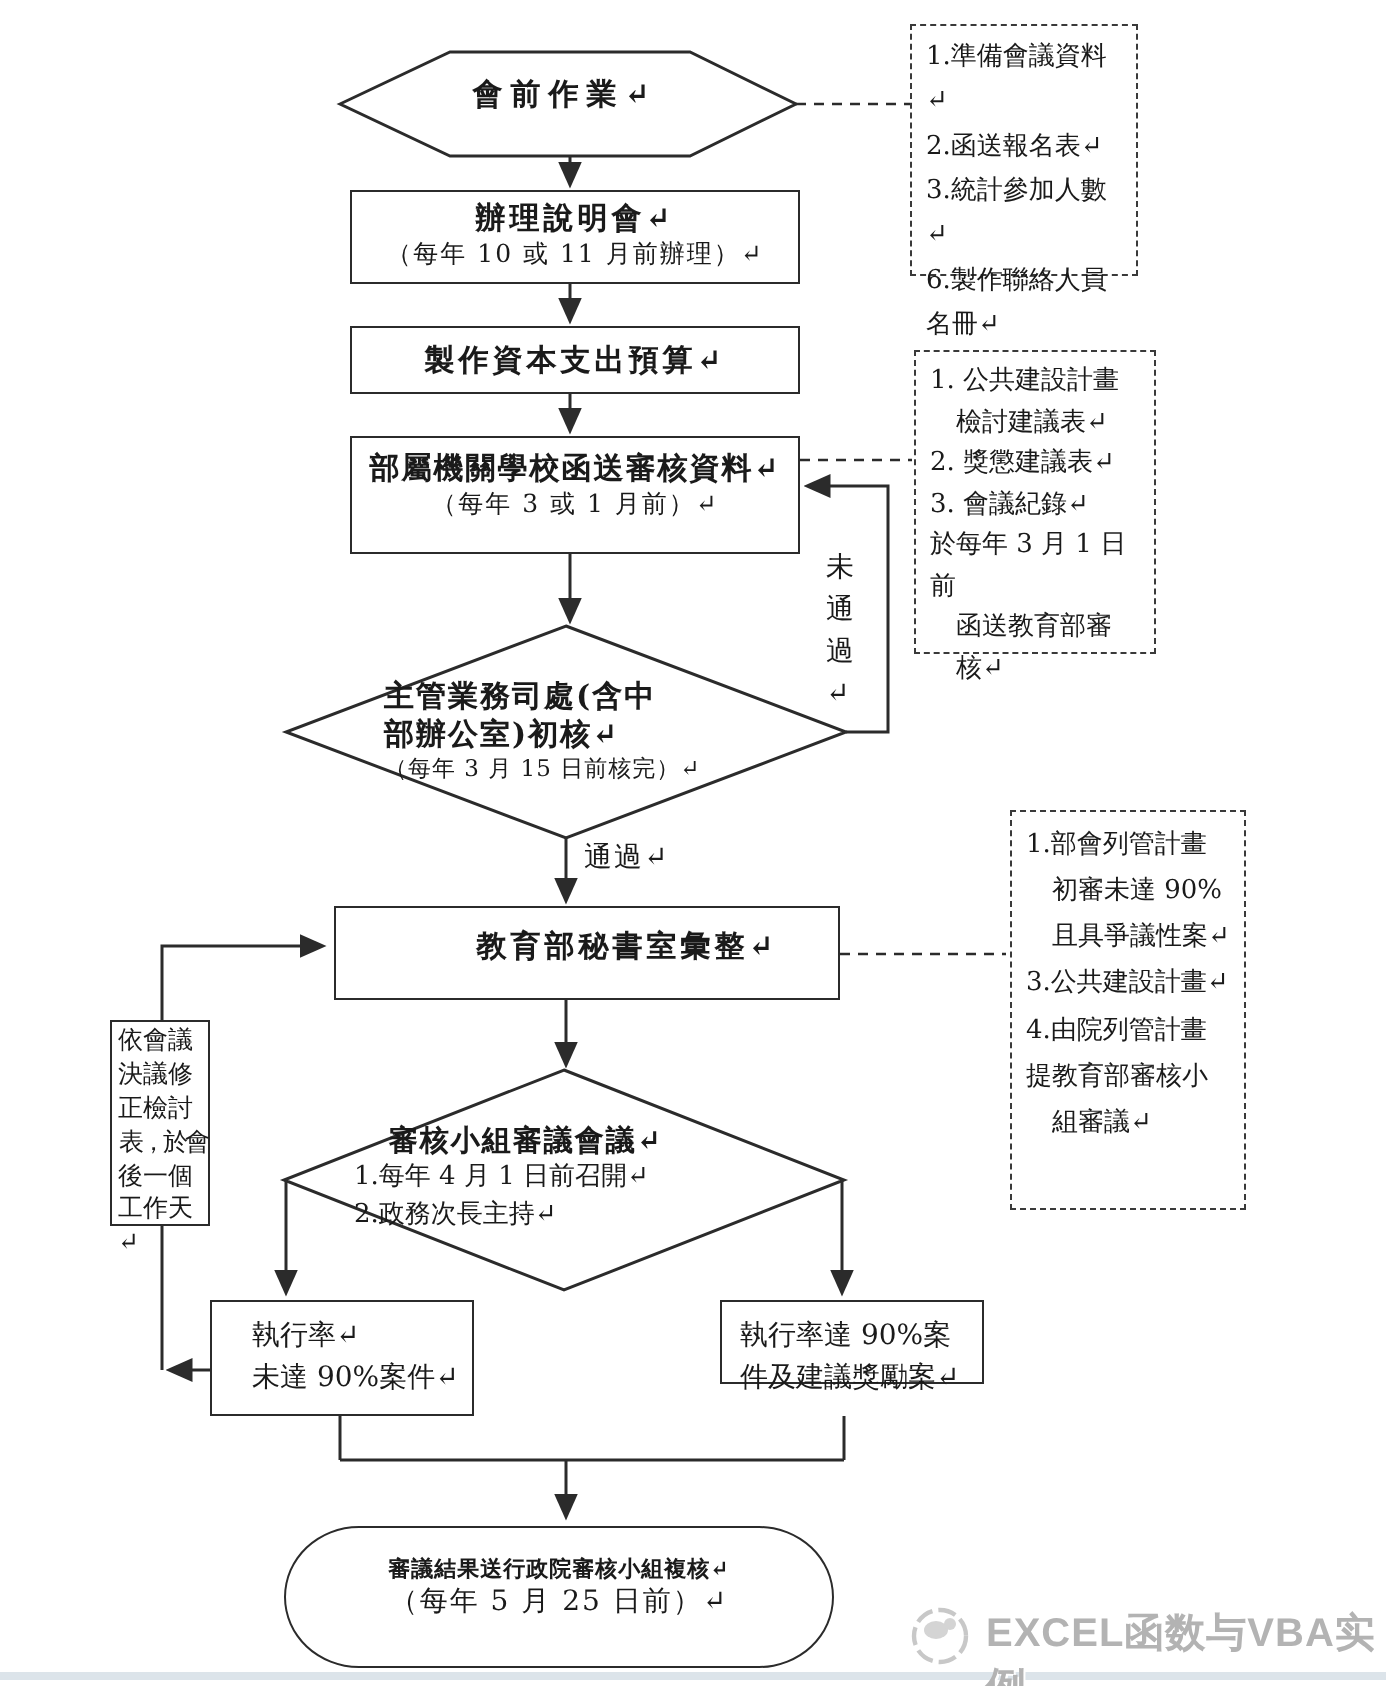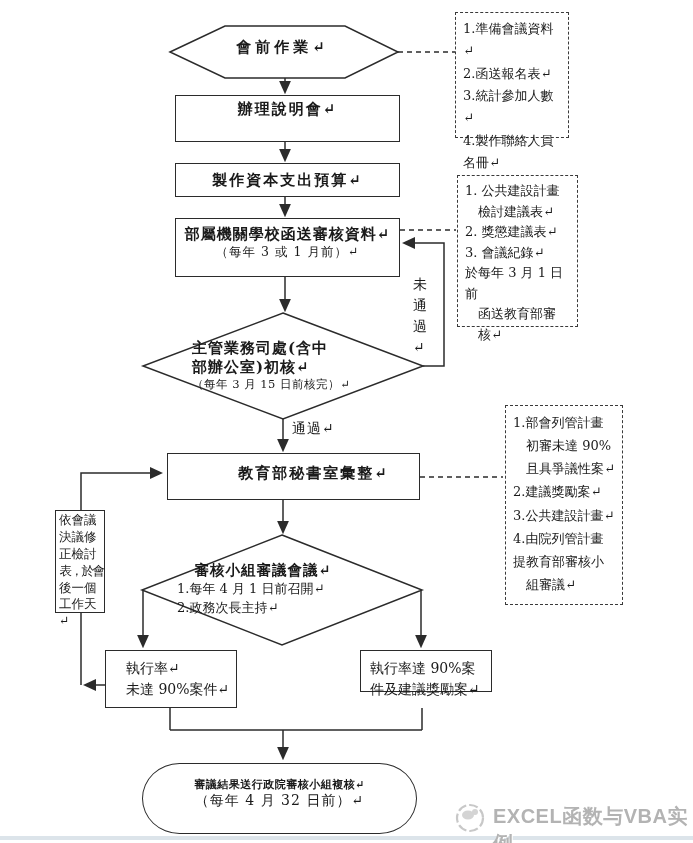--- a/index.html
+++ b/index.html
@@ -56,20 +56,21 @@
 
     <line x1="398" y1="52" x2="456" y2="52" stroke="#2b2b2b" stroke-width="1.3" stroke-dasharray="5,4"></line>
     <line x1="400" y1="230" x2="456" y2="230" stroke="#2b2b2b" stroke-width="1.3" stroke-dasharray="5,4"></line>
     <line x1="420" y1="477" x2="503" y2="477" stroke="#2b2b2b" stroke-width="1.3" stroke-dasharray="5,4"></line>
   </svg>
 
   <div class="shape-text t-main" style="left:195px;top:38px;width:175px;text-align:center;letter-spacing:4px;">會前作業↵</div>
 
   <div class="box" style="left:175px;top:95px;width:225px;height:47px;padding-top:4px;">
     <div class="t-main">辦理說明會↵</div>
+    <div class="t-sub">（每年 10 或 11 月前辦理）↵</div>
   </div>
 
   <div class="box" style="left:175px;top:163px;width:225px;height:34px;line-height:31px;">
     <span class="t-main">製作資本支出預算↵</span>
   </div>
 
   <div class="box" style="left:175px;top:218px;width:225px;height:59px;padding-top:6px;">
     <div class="t-main" style="letter-spacing:1px;">部屬機關學校函送審核資料↵</div>
     <div class="t-sub">（每年 3 或 1 月前）↵</div>
   </div>
@@ -99,46 +100,45 @@
     <div>未達 90%案件↵</div>
   </div>
 
   <div class="box" style="left:360px;top:650px;width:132px;height:42px;text-align:left;padding:7px 0 0 9px;font-size:14px;line-height:1.5;">
     <div>執行率達 90%案</div>
     <div>件及建議獎勵案↵</div>
   </div>
 
   <div class="box" style="left:142px;top:763px;width:275px;height:71px;border-radius:38px / 36px;padding-top:13px;">
     <div style="font-weight:700;font-size:11px;letter-spacing:0.5px;">審議結果送行政院審核小組複核↵</div>
-    <div style="font-size:14px;letter-spacing:1px;">（每年 4 月 32 日前）↵</div>
+    <div style="font-size:14px;letter-spacing:1px;">（每年 5 月 25 日前）↵</div>
   </div>
 
   <div class="note" style="left:455px;top:12px;width:114px;height:126px;line-height:1.72;">
     <div>1.準備會議資料↵</div>
     <div>2.函送報名表↵</div>
     <div>3.統計參加人數↵</div>
-    <div>4.製作聯絡人員</div>
+    <div>6.製作聯絡人員</div>
     <div>名冊↵</div>
   </div>
 
   <div class="note" style="left:457px;top:175px;width:121px;height:152px;line-height:1.58;">
     <div>1. 公共建設計畫</div>
     <div>　檢討建議表↵</div>
     <div>2. 獎懲建議表↵</div>
     <div>3. 會議紀錄↵</div>
     <div>於每年 3 月 1 日前</div>
     <div>　函送教育部審</div>
     <div>　核↵</div>
   </div>
 
   <div class="note" style="left:505px;top:405px;width:118px;height:200px;line-height:1.78;">
     <div>1.部會列管計畫</div>
     <div>　初審未達 90%</div>
     <div>　且具爭議性案↵</div>
-    <div>2.建議獎勵案↵</div>
     <div>3.公共建設計畫↵</div>
     <div>4.由院列管計畫</div>
     <div>提教育部審核小</div>
     <div>　組審議↵</div>
   </div>
 
   <div class="box" style="left:55px;top:510px;width:50px;height:103px;font-size:12.5px;line-height:1.35;text-align:left;padding:1px 0 0 3px;">
     <div>依會議</div>
     <div>決議修</div>
     <div>正檢討</div>

